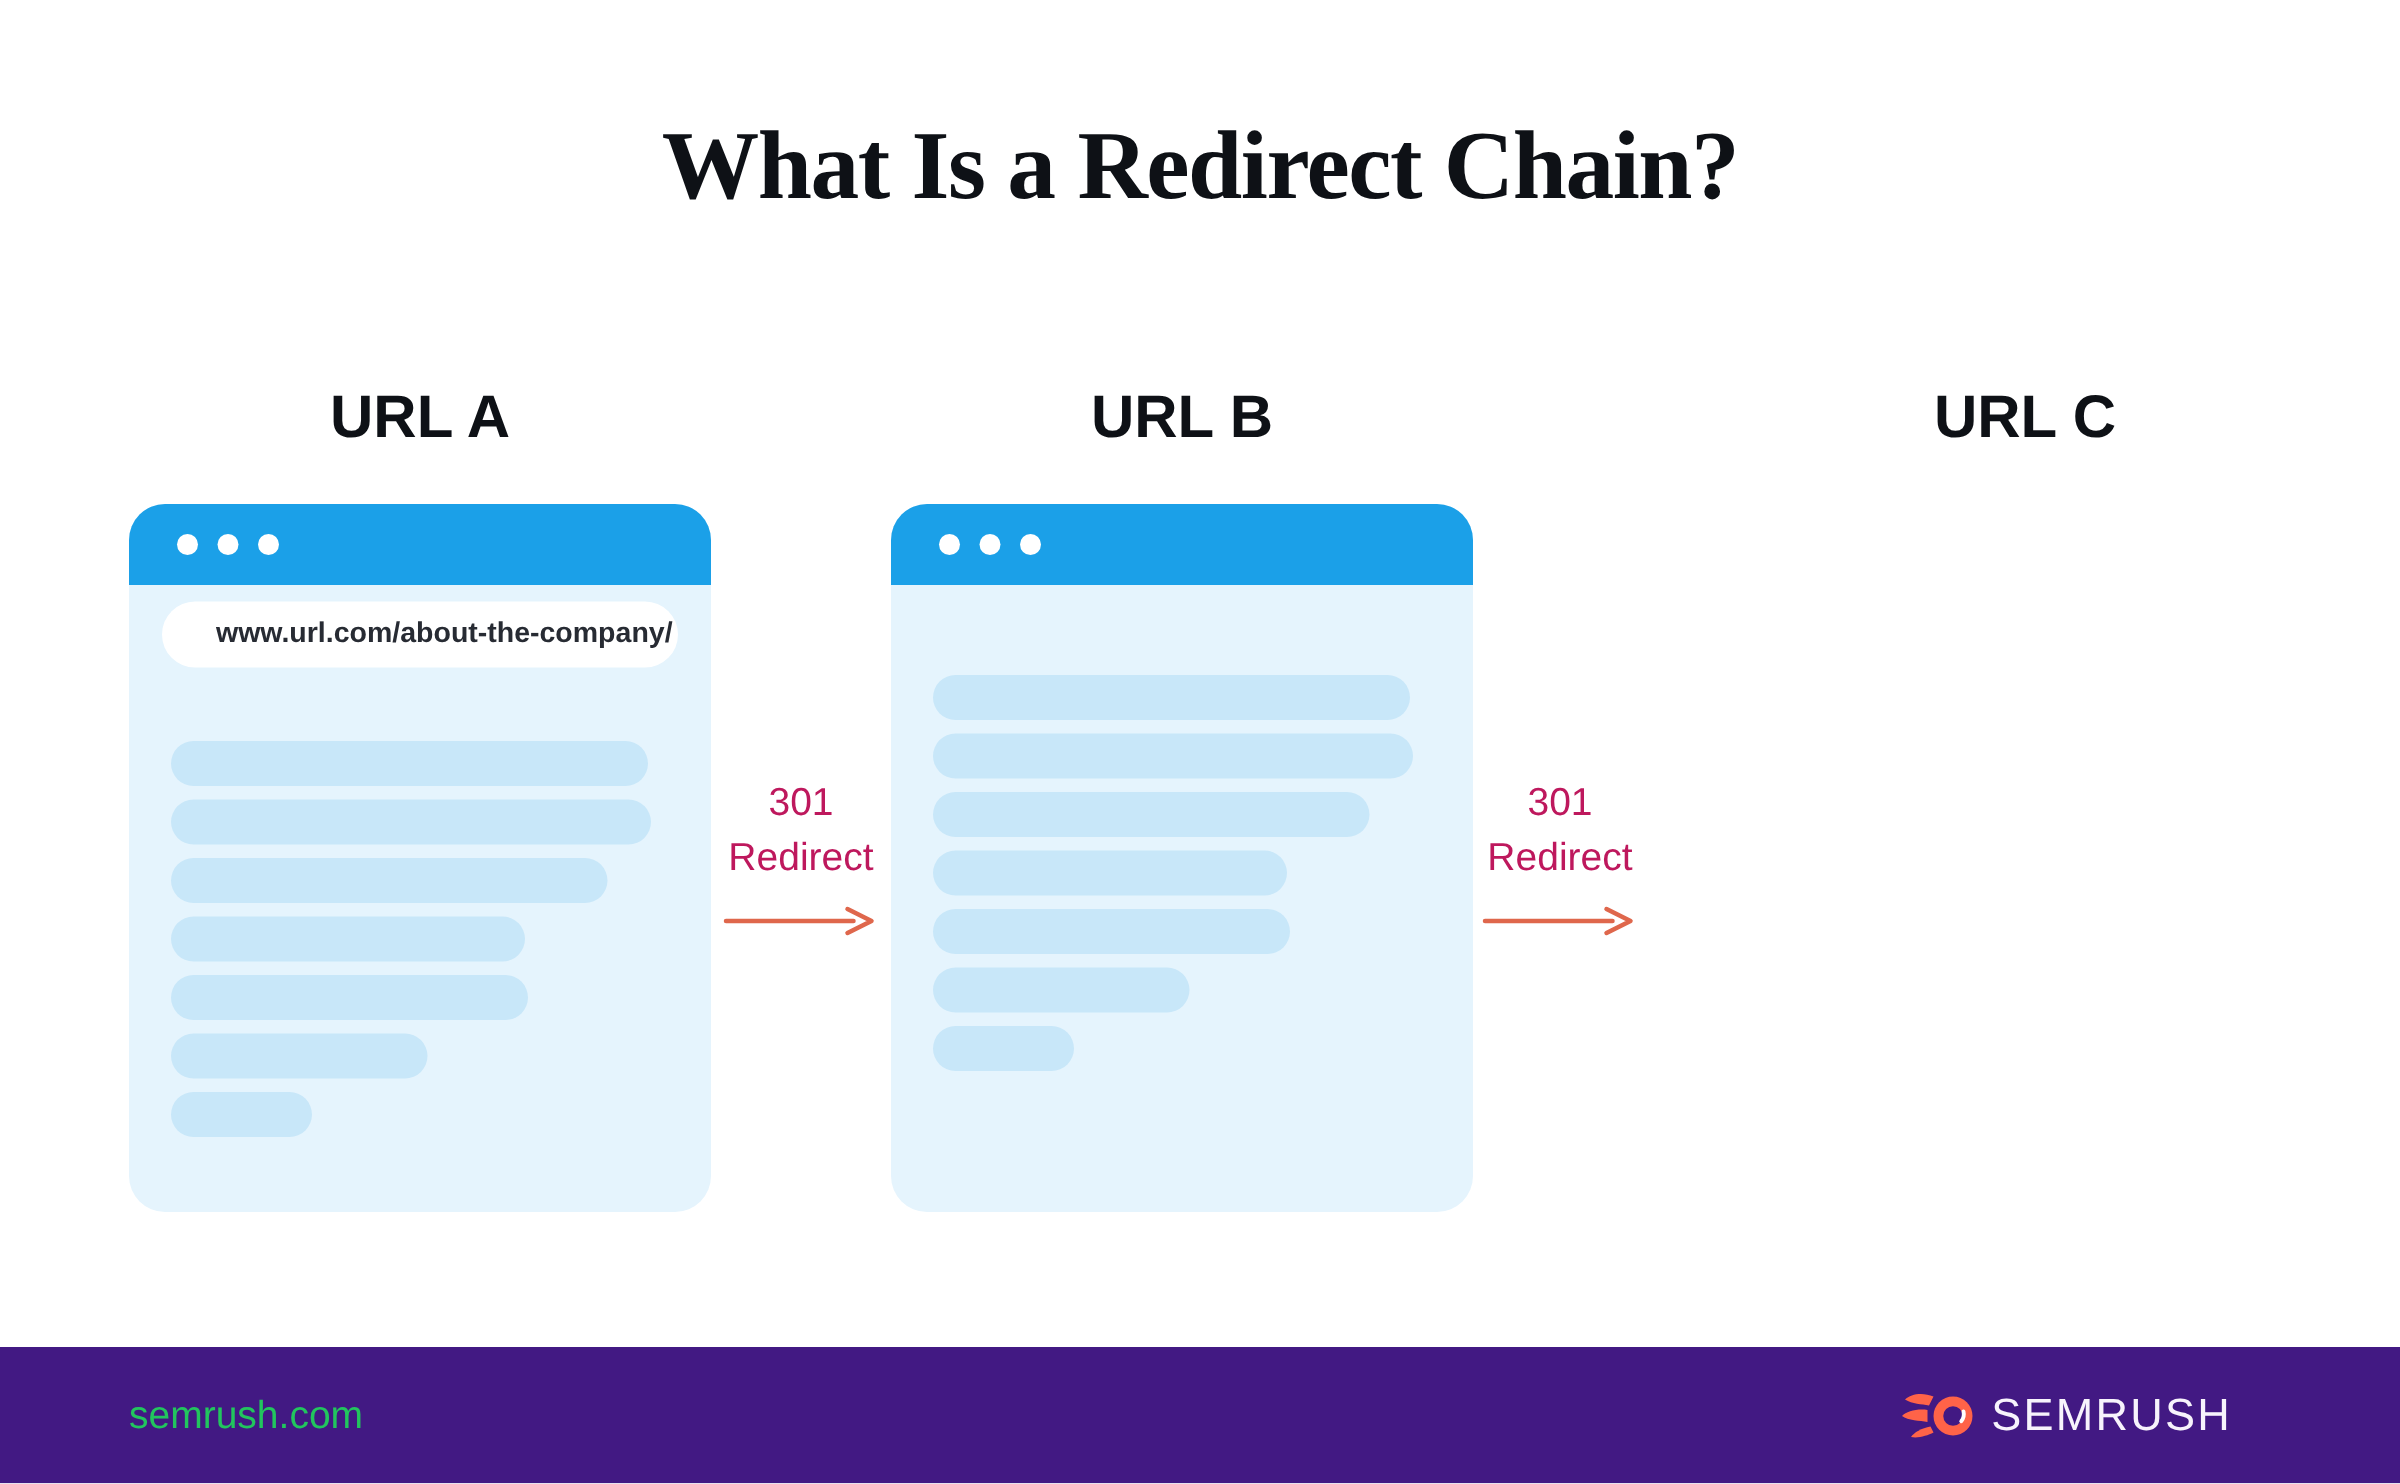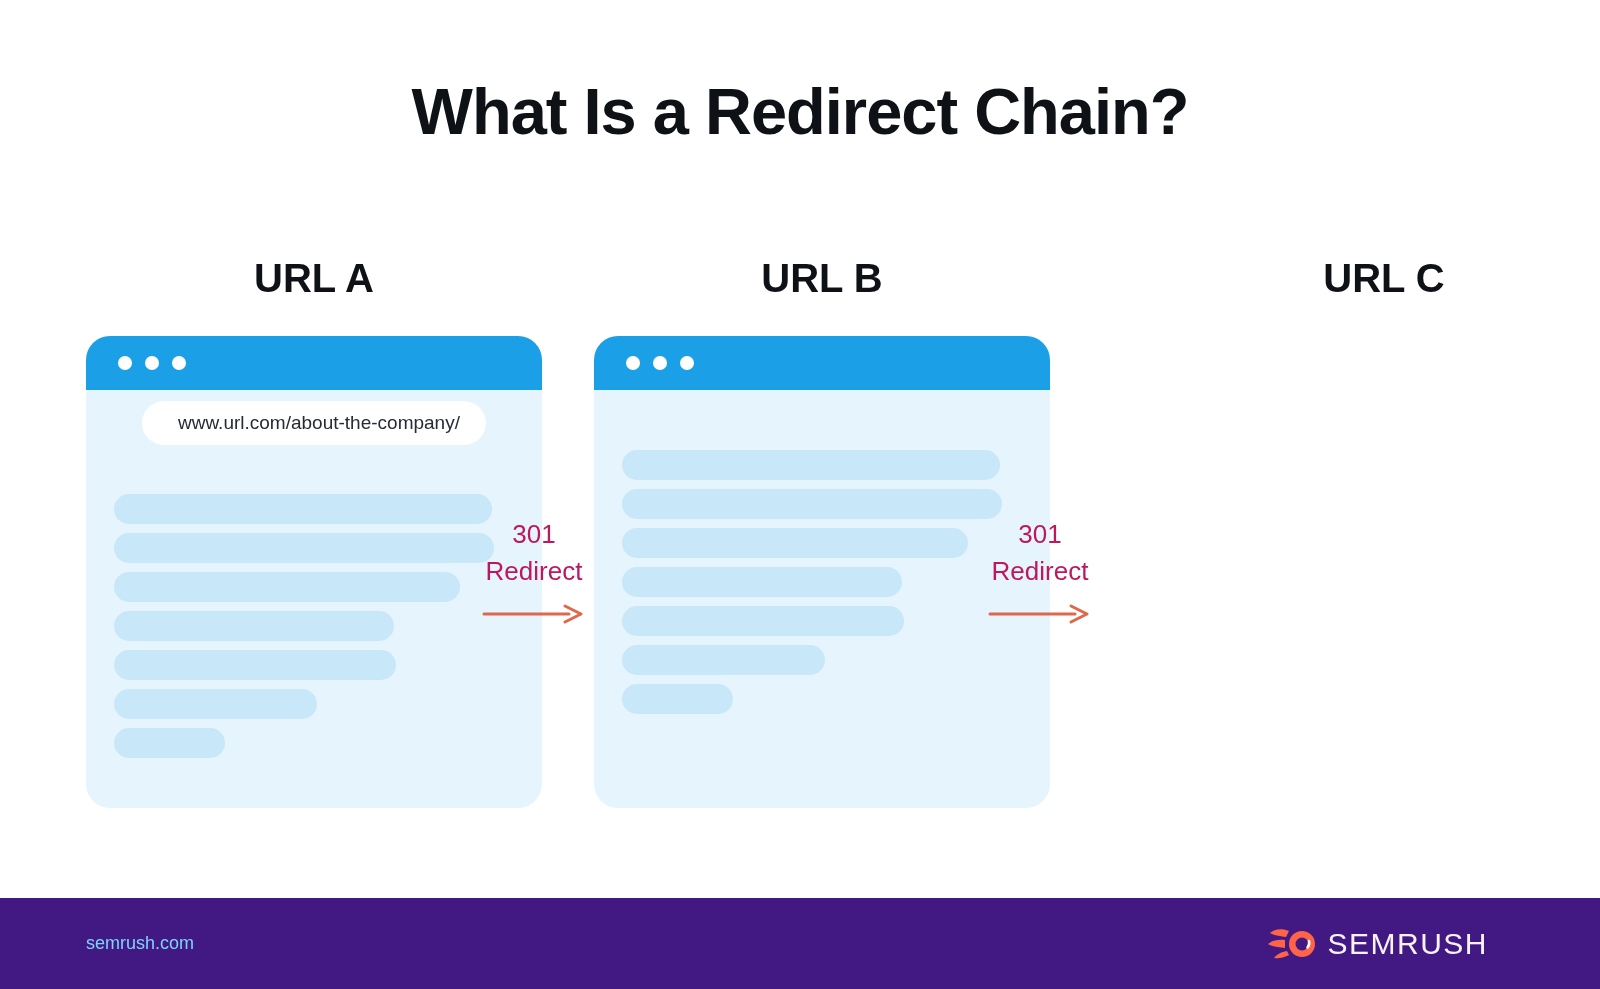--- a/index.html
+++ b/index.html
@@ -5,24 +5,24 @@
   * { margin:0; padding:0; box-sizing:border-box; }
   body { background:#ffffff; font-family:"Liberation Sans", sans-serif; }
   .canvas {
     position:relative; width:1600px; height:989px;
     background:#ffffff; overflow:hidden;
   }
 
   .title {
     position:absolute; top:74px; left:0; width:100%;
     text-align:center; font-size:65px; font-weight:bold;
-    color:#0e1116; letter-spacing:-1px;
+    color:#0e1116; letter-spacing:-1px;font-family:Liberation Serif, serif;
   }
 
-  .window-group { position:absolute; top:254px; width:456px; }
+  .window-group { position:absolute; top:254px; width:388px; }
   #win-a { left:86px; } #win-b { left:594px; } #win-c { left:1156px; }
 
   .window-label {
     text-align:center; font-size:40px; font-weight:bold;
     color:#0e1116; margin-bottom:34px; height:48px; line-height:48px;
   }
 
   .browser {
     height:472px; border-radius:24px; overflow:hidden;
     background:#e5f4fd;
@@ -30,40 +30,40 @@
   .browser-header {
     height:54px; background:#1ba0e8;
     display:flex; align-items:center; padding-left:32px; gap:13px;
   }
   .dot { width:14px; height:14px; border-radius:50%; background:#ffffff; }
 
   .browser-body { padding-top:11px; }
   .url-bar {
     width:344px; height:44px; background:#ffffff; border-radius:22px;
     margin:0 auto; display:flex; align-items:center; padding-left:36px;
-    font-size:19px; font-weight:400; color:#272b33; white-space:nowrap;
+    font-size:19px; font-weight:700; color:#272b33; white-space:nowrap;
   }
   .skeleton { margin-top:49px; padding-left:28px; }
   .skel-line {
     height:30px; border-radius:15px; background:#c8e7f9; margin-bottom:9px;
   }
 
   .redirect {
     position:absolute; top:516px; transform:translateX(-50%);
     text-align:center; font-size:26px; color:#be185d; line-height:37px;
   }
   #redir-1 { left:534px; } #redir-2 { left:1040px; }
   .redirect svg { display:block; margin:13px auto 0 auto; }
 
   .footer {
     position:absolute; left:0; right:0; bottom:0; height:91px;
     background:#421983; display:flex; align-items:center;
     justify-content:space-between; padding:0 112px 0 86px;
   }
-  .footer-site { font-size:18px; color:#7dd3fc; }
+  .footer-site { font-size:26px; color:#22c55e; }
   .brand { display:flex; align-items:center; gap:11px; }
   .brand-text {
     font-size:30px; font-weight:normal; color:#f7f3fc; letter-spacing:1.5px;
   }
 </style>
 </head>
 <body>
 
 <div class="canvas">
 

